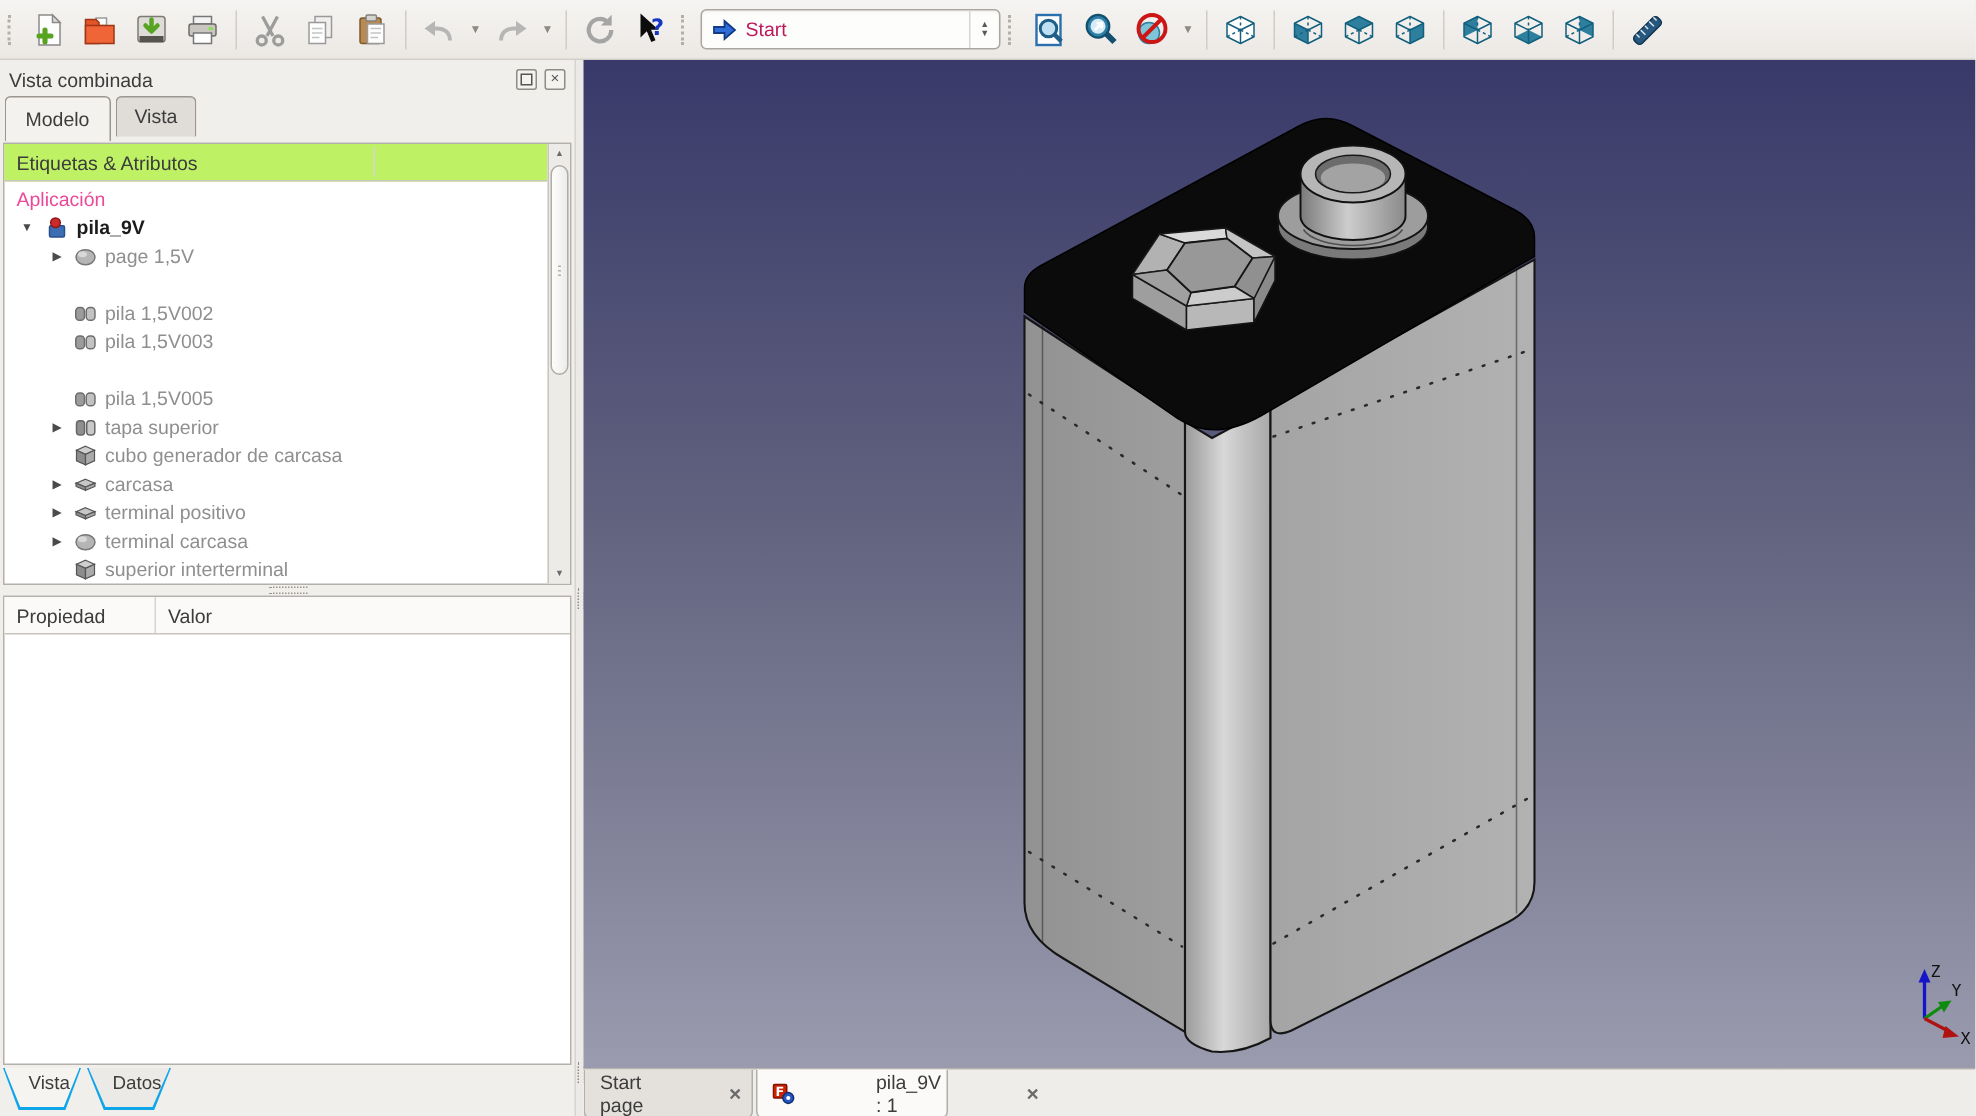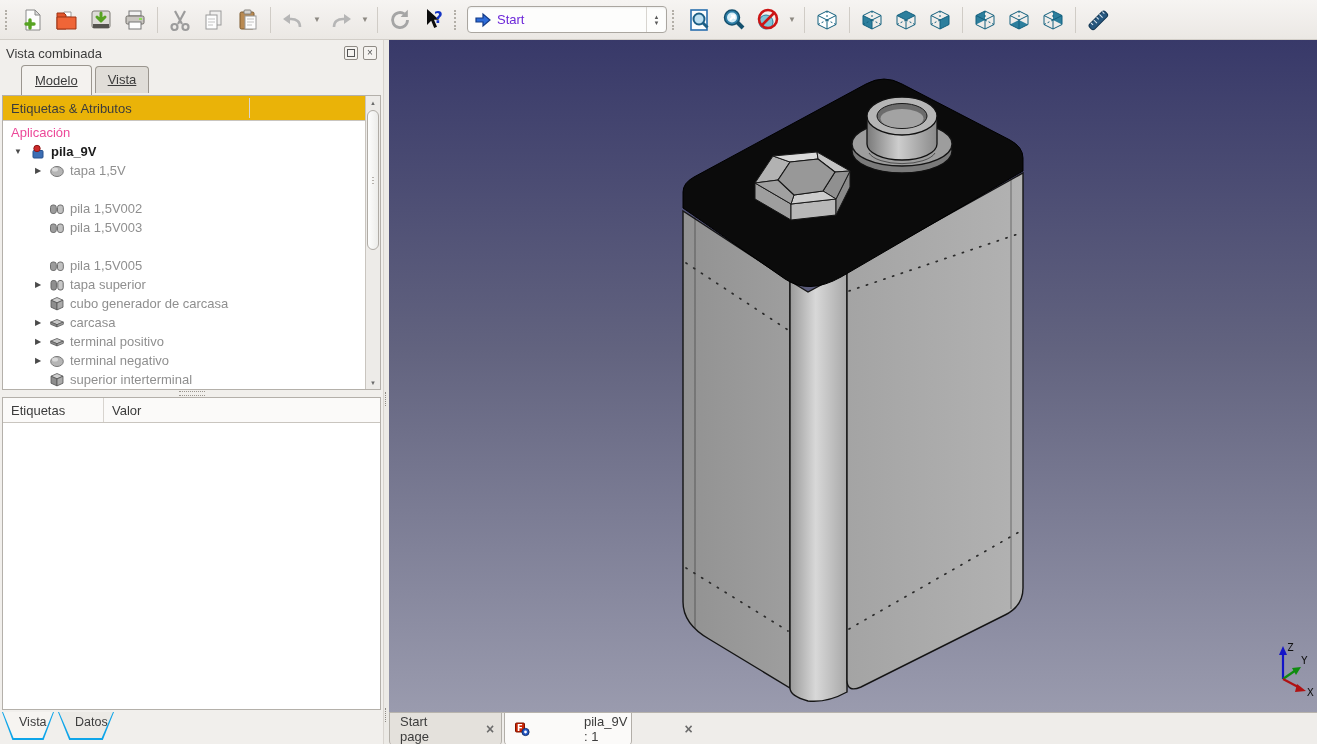--- a/index.html
+++ b/index.html
@@ -8,37 +8,37 @@
   .app { position:relative; width:1317px; height:744px; background:#f1efec; }
 
   
   .toolbar { position:absolute; top:0; left:0; right:0; height:40px; background:linear-gradient(#f6f4f2,#ebe8e4); border-bottom:1px solid #d2cec8; display:flex; align-items:center; padding-left:2px; }
   .grip { width:7px; height:20px; border-left:2px dotted #b3afa8; margin:0 4px 0 3px; }
   .tbtn { width:34px; height:32px; display:flex; align-items:center; justify-content:center; border-radius:3px; flex:0 0 auto; }
   .tbtn svg { display:block; }
   .sep { width:1px; height:26px; background:#d0ccc6; margin:0 5px; flex:0 0 auto; }
   .ddarrow { width:14px; height:32px; display:flex; align-items:center; justify-content:center; color:#8d8982; font-size:8px; flex:0 0 auto; }
   .combo { width:200px; height:27px; background:#fdfdfc; border:1px solid #aaa6a0; border-radius:4px; display:flex; align-items:center; padding-left:6px; margin:0 2px; flex:0 0 auto; box-shadow:inset 0 1px 2px rgba(0,0,0,.06); }
-  .combo .wb-label { flex:1; color:#6d28d9; padding-left:5px; }
+  .combo .wb-label { flex:1; color:#be185d; padding-left:5px; }
   .combo .spin { width:20px; height:100%; border-left:1px solid #d8d5d0; display:flex; flex-direction:column; align-items:center; justify-content:center; color:#5a5a5a; }
   .combo .spin span { font-size:6px; line-height:6px; }
 
   
   .left-panel { position:absolute; top:40px; left:0; width:383px; bottom:0; background:#f1efec; }
   .panel-title { position:absolute; top:0; left:0; right:0; height:26px; display:flex; align-items:center; padding:0 6px; color:#3c3c3c; }
   .panel-title .t { flex:1; }
   .winbtn { width:14px; height:14px; border:1px solid #8f8b85; border-radius:2px; margin-left:5px; display:flex; align-items:center; justify-content:center; font-size:10px; line-height:10px; color:#555; background:#f5f3f0; }
   .winbtn.float::before { content:""; width:6px; height:6px; border:1px solid #555; display:block; }
 
-  .ptabs { position:absolute; top:24px; left:21px; height:31px; display:flex; align-items:center;text-decoration:underline; }
+  .ptabs { position:absolute; top:24px; left:3px; height:31px; display:flex; align-items:flex-start; }
   .ptab { border:1px solid #9b968f; border-bottom:none; border-radius:4px 4px 0 0; padding:5px 12px 6px; background:#e0ddd8; color:#3c3c3c; margin-right:3px; }
   .ptab.active { background:#f4f2ef; padding:7px 13px 7px; position:relative; z-index:2; }
 
   .tree-wrap { position:absolute; top:55px; left:2px; width:379px; height:295px; background:#ffffff; border:1px solid #b4b0aa; }
-  .tree-header { position:absolute; top:0; left:0; right:15px; height:25px; background:#eab308; border-bottom:1px solid #c9c5bf; display:flex; align-items:center; padding-left:8px; color:#3c3c3c; }
+  .tree-header { position:absolute; top:0; left:0; right:15px; height:25px; background:#bef264; border-bottom:1px solid #c9c5bf; display:flex; align-items:center; padding-left:8px; color:#3c3c3c; }
   .tree-header .colline { position:absolute; left:246px; top:2px; bottom:2px; width:1px; background:#d8d4cf; }
   .trows { position:absolute; top:25px; left:0; right:15px; bottom:0; overflow:hidden; }
   .trow { position:absolute; left:0; right:0; height:19px; display:flex; align-items:center; }
   .arrow { position:absolute; font-size:8px; color:#4a4a4a; width:10px; text-align:center; }
   .ticon { position:absolute; width:16px; height:16px; }
   .tlabel { position:absolute; color:#8f8f8f; white-space:nowrap; }
   .tlabel.doc { color:#1c1c1c; font-weight:bold; }
   .tlabel.root { color:#ec4899; }
 
   .vscroll { position:absolute; top:0; right:0; width:15px; bottom:0; background:#edebe8; border-left:1px solid #c9c5bf; }
@@ -335,21 +335,21 @@
               </svg></span>
           <span class="tlabel doc" style="left:48px">pila_9V</span>
         </div>
 
         <div class="trow" style="top:40px">
           <span class="arrow" style="left:30px">▶</span>
           <span class="ticon" style="left:46px;top:2px"><svg width="16" height="16" viewBox="0 0 16 16">
                 <ellipse cx="8" cy="8.5" rx="6.3" ry="5" fill="#b5b5b5" stroke="#777"></ellipse>
                 <ellipse cx="6" cy="6.5" rx="3" ry="2" fill="#d8d8d8"></ellipse>
               </svg></span>
-          <span class="tlabel" style="left:67px">tapa 1,5V</span>
+          <span class="tlabel" style="left:67px">page 1,5V</span>
         </div>
 
 
         <div class="trow" style="top:78px">
           <span class="ticon" style="left:46px;top:2px"><svg width="16" height="16" viewBox="0 0 16 16">
                 <rect x="1.5" y="4" width="5.8" height="8.5" rx="2.4" fill="#9c9c9c" stroke="#6e6e6e"></rect>
                 <rect x="8.5" y="4" width="5.8" height="8.5" rx="2.4" fill="#c2c2c2" stroke="#6e6e6e"></rect>
               </svg></span>
           <span class="tlabel" style="left:67px">pila 1,5V002</span>
         </div>
@@ -408,21 +408,21 @@
               </svg></span>
           <span class="tlabel" style="left:67px">terminal positivo</span>
         </div>
 
         <div class="trow" style="top:230px">
           <span class="arrow" style="left:30px">▶</span>
           <span class="ticon" style="left:46px;top:2px"><svg width="16" height="16" viewBox="0 0 16 16">
                 <ellipse cx="8" cy="8.5" rx="6.3" ry="5" fill="#b5b5b5" stroke="#777"></ellipse>
                 <ellipse cx="6" cy="6.5" rx="3" ry="2" fill="#d8d8d8"></ellipse>
               </svg></span>
-          <span class="tlabel" style="left:67px">terminal negativo</span>
+          <span class="tlabel" style="left:67px">terminal carcasa</span>
         </div>
 
         <div class="trow" style="top:249px">
           <span class="ticon" style="left:46px;top:2px"><svg width="16" height="16" viewBox="0 0 16 16">
                 <path d="M8 1.5L14 4.2 8 6.9 2 4.2z" fill="#cfcfcf" stroke="#555" stroke-width=".8"></path>
                 <path d="M2 4.2L8 6.9v7L2 11.2z" fill="#8d8d8d" stroke="#555" stroke-width=".8"></path>
                 <path d="M14 4.2L8 6.9v7l6-2.7z" fill="#ababab" stroke="#555" stroke-width=".8"></path>
               </svg></span>
           <span class="tlabel" style="left:67px">superior interterminal</span>
         </div>
@@ -434,21 +434,21 @@
         <div class="vthumb"></div>
         <div class="sarr down">▼</div>
       </div>
     </div>
 
     <div class="hsplit"></div>
 
     <div class="prop">
       <div class="prop-head">
         <div class="c1">
-            <span>Etiquetas</span>
+            <span>Propiedad</span>
           </div>
         <div class="c2">
             <span>Valor</span>
           </div>
       </div>
     </div>
 
     <div class="btabs">
       <div class="btab-o active" style="width:52px">
           <div class="btab-i" style="text-align:center"><span>Vista</span></div>

